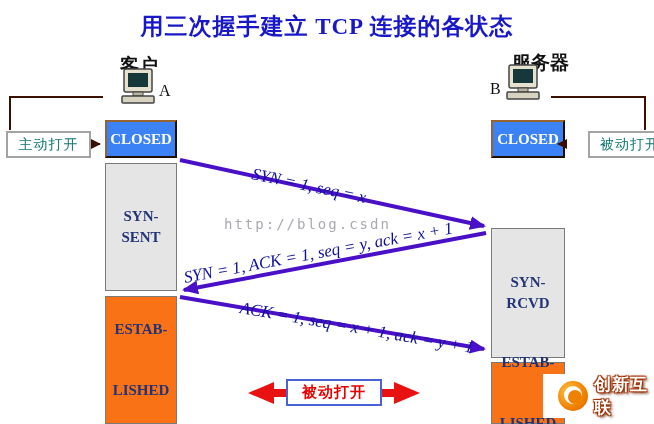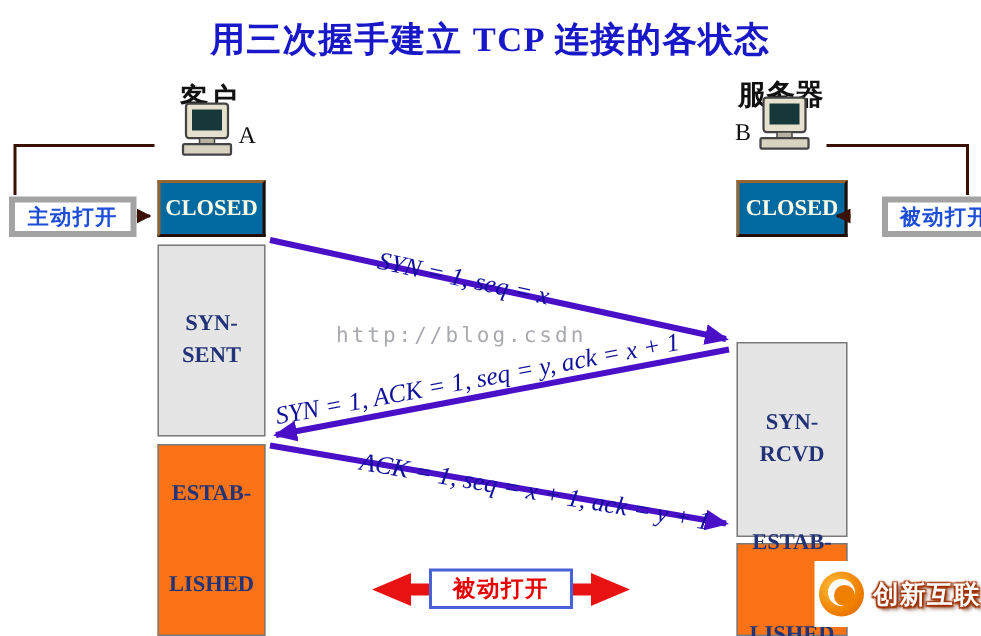--- a/index.html
+++ b/index.html
@@ -17,55 +17,55 @@
   .host-label { position: absolute; font-size: 19px; color: #111; font-weight: bold; }
   .host-letter { position: absolute; font-size: 16px; color: #111; }
   .computer { position: absolute; }
   .state {
     position: absolute; display: flex; flex-direction: column;
     justify-content: center; align-items: center; text-align: center;
     font-weight: bold; font-size: 15px; line-height: 21px;
     color: #223377; border: 1px solid #7a7a7a;
   }
   .state.closed {
-    background: #0369a1; color: #ffffe8;
+    background: #3b82f6; color: #ffffe8;
     border: 2px solid; border-color: #96642e #240c00 #240c00 #96642e;
   }
   .state.pink   { background: #e5e5e5; }
   .state.yellow { background: #ffffa0; }
   .state.green  { background: #f97316; gap: 40px; }
   .msg {
     position: absolute; font-style: italic; font-size: 17px;
     color: #10109a; white-space: nowrap;
     transform-origin: left center; z-index: 6;
   }
   .open-box {
-    position: absolute; background: #ffffff; border: 4px solid #a3a3a3;
-    color: #1d4ed8; font-size: 14px; font-weight: bold;
+    position: absolute; background: #ffffff; border: 2px solid #a3a3a3;
+    color: #0f766e; font-size: 14px; font-weight: normal;
     display: flex; align-items: center; justify-content: center;
     z-index: 6; font-family: "Liberation Sans", sans-serif;
     letter-spacing: 1px;
   }
   .data-box {
     position: absolute; left: 286px; top: 379px; width: 96px; height: 27px;
     background: #ffffff; border: 2px solid #4a62d8; color: #e80000;
     font-weight: bold; font-size: 15px; letter-spacing: 1px;
     display: flex; align-items: center; justify-content: center;
     z-index: 7; font-family: "Liberation Sans", sans-serif;
   }
   .watermark {
     position: absolute; left: 224px; top: 216px; font-size: 14px;
     color: #a8aab0; letter-spacing: 2px; z-index: 2;
     font-family: "DejaVu Sans Mono", monospace;
   }
   .overlay { position: absolute; left: 0; top: 0; z-index: 5; pointer-events: none; }
   .statelayer { z-index: 1; }
   .logo {
     position: absolute; left: 543px; top: 374px; width: 111px; height: 44px;
-    background: #ffffff; display: flex; align-items: center; z-index: 8;
+    background: #ffffff; display: flex; align-items: center; z-index: 8; padding-left: 12px;
   }
   .logo-circle {
     width: 30px; height: 30px; border-radius: 50%; margin-left: 3px;
     background: radial-gradient(circle at 35% 35%, #ffc040, #f08000 60%, #d86000);
     position: relative; flex: 0 0 auto;
   }
   .logo-circle::before {
     content: ""; position: absolute; left: 6px; top: 5px;
     width: 18px; height: 18px; border-radius: 50%; background: #ffffff;
   }
@@ -92,21 +92,21 @@
   <div class="computer" style="left:120px; top:68px;">
     <svg width="36" height="40" viewBox="0 0 36 40">
       <rect x="4" y="1" width="28" height="23" rx="2" fill="#e6e0ce" stroke="#444" stroke-width="1.5"></rect>
       <rect x="8" y="5" width="20" height="14" fill="#16383a"></rect>
       <rect x="13" y="24" width="10" height="4" fill="#b8b2a0" stroke="#444" stroke-width="1"></rect>
       <rect x="2" y="28" width="32" height="7" rx="1" fill="#d8d2c0" stroke="#444" stroke-width="1.5"></rect>
     </svg>
   </div>
   <div class="host-letter" style="left:159px; top:82px;">A</div>
 
-  <div class="host-label" style="left:492px; top:50px;">服务器</div>
+  <div class="host-label" style="left:512px; top:50px;">服务器</div>
   <div class="computer" style="left:505px; top:64px;">
     <svg width="36" height="40" viewBox="0 0 36 40">
       <rect x="4" y="1" width="28" height="23" rx="2" fill="#e6e0ce" stroke="#444" stroke-width="1.5"></rect>
       <rect x="8" y="5" width="20" height="14" fill="#16383a"></rect>
       <rect x="13" y="24" width="10" height="4" fill="#b8b2a0" stroke="#444" stroke-width="1"></rect>
       <rect x="2" y="28" width="32" height="7" rx="1" fill="#d8d2c0" stroke="#444" stroke-width="1.5"></rect>
     </svg>
   </div>
   <div class="host-letter" style="left:490px; top:80px;">B</div>
 

